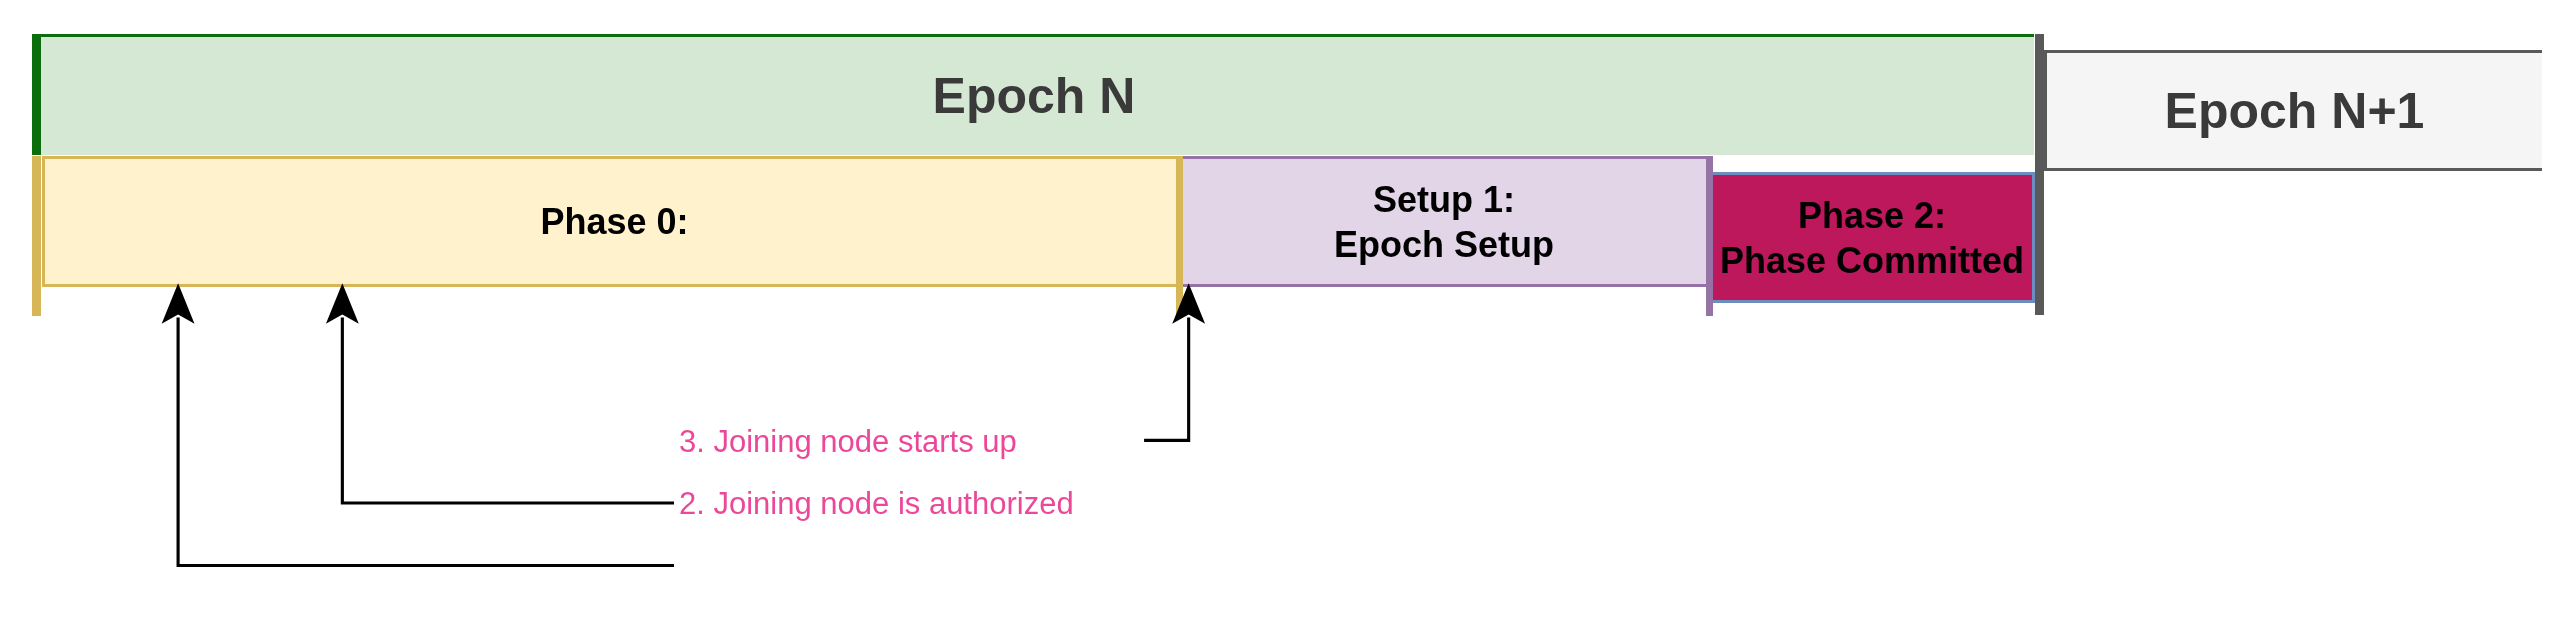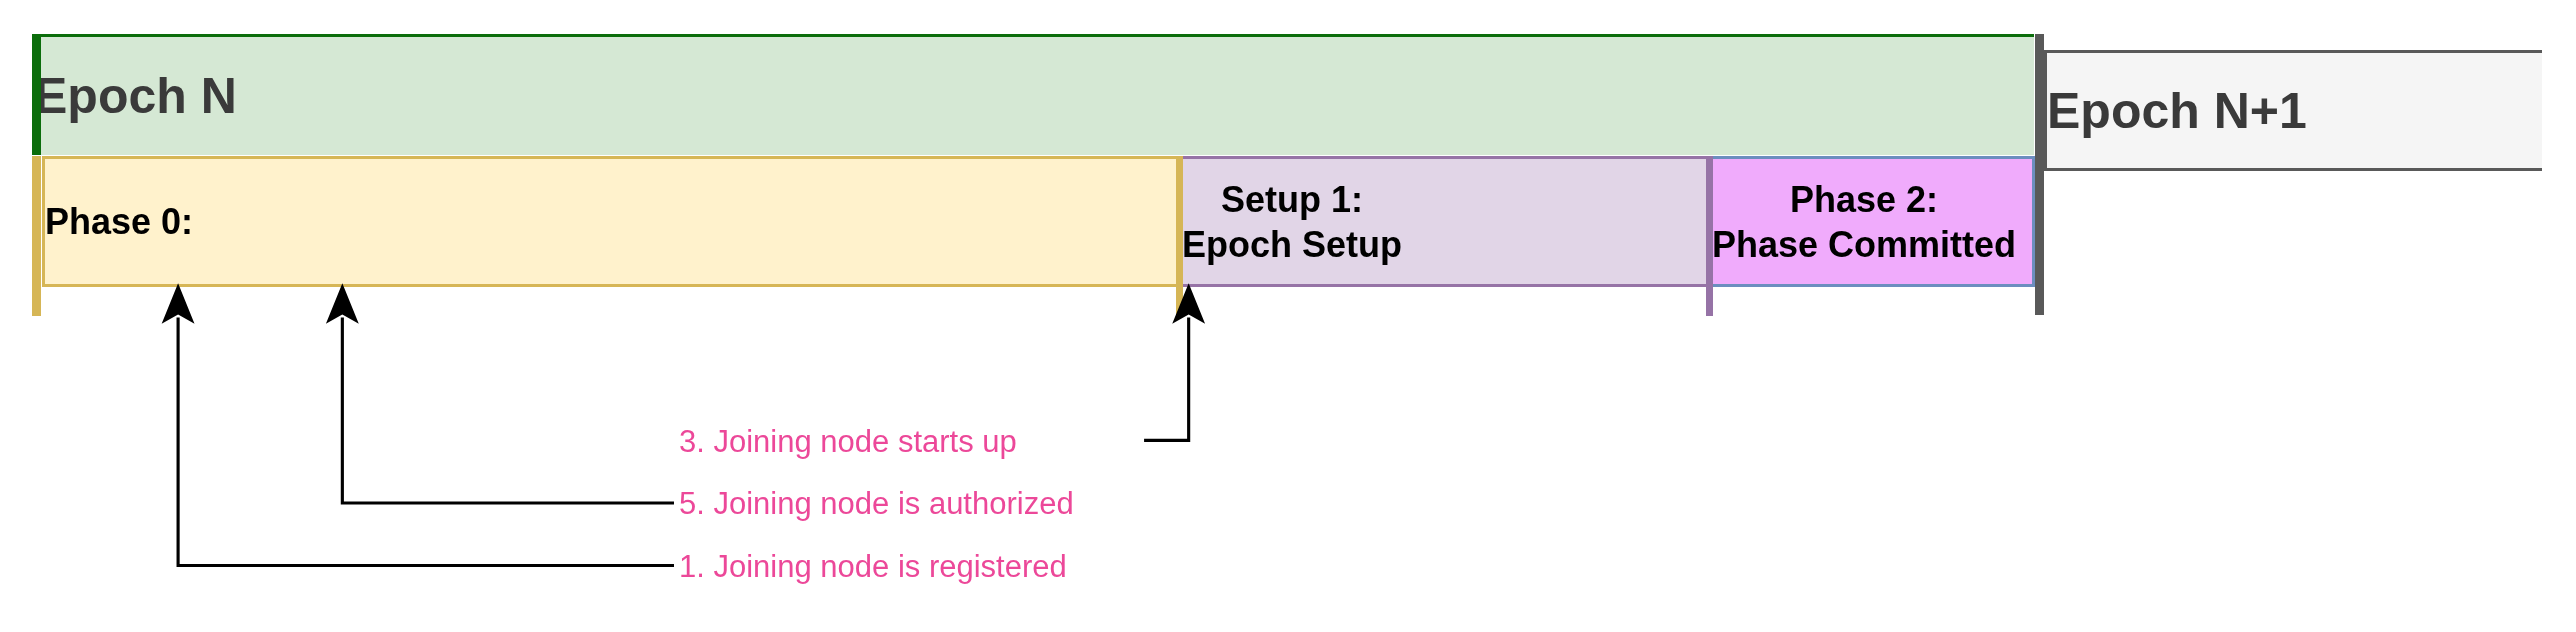--- a/index.html
+++ b/index.html
@@ -3,42 +3,42 @@
 <meta charset="utf-8">
 <style>
   html,body{margin:0;padding:0;background:#ffffff;}
   .canvas{
     position:relative;
     width:2576px;height:632px;
     background:#ffffff;
     font-family:"Liberation Sans", sans-serif;
     overflow:hidden;
   }
-  .box{position:absolute;box-sizing:border-box;display:flex;align-items:center;justify-content:flex-start;text-align:center;}
+  .box{position:absolute;box-sizing:border-box;display:flex;align-items:center;justify-content:center;text-align:center;}
 
   
   .epoch-n{
     left:34px;top:34px;width:2000px;height:121px;
     background:#d5e8d4;border-top:3.9px solid #0b6d0b;
   }
   .epoch-n1{
     left:2044px;top:50px;width:498px;height:121px;
     background:#f5f5f5;
     border-top:3.9px solid #595959;border-bottom:3.9px solid #595959;border-left:3.9px solid #595959;
   }
   .epoch-title{
     font-size:50px;font-weight:bold;color:#3a3a3a;line-height:1;
     white-space:nowrap;
   }
 
   
   .phase{top:156px;height:131px;}
   .phase0{left:42px;width:1145px;background:#fff2cc;border:3.1px solid #d6b656;}
   .phase1{left:1179px;width:530px;background:#e1d5e7;border:3.1px solid #9673a6;}
-  .phase2{left:1709px;width:326px;background:#f0abfc;border:3.1px solid #6c8ebf;}
+  .phase2{left:1709px;width:326px;background:#be185d;border:3.1px solid #6c8ebf;margin-top:16px;}
   .phase-label{
     font-size:36px;font-weight:bold;color:#000000;line-height:45px;
     white-space:nowrap;
   }
 
   
   .vbar{position:absolute;}
   .start-marker-epoch{left:32px;top:34px;width:8.6px;height:121px;background:#0b6d0b;}
   .start-marker-phase{left:32px;top:156px;width:8.6px;height:160px;background:#d6b656;}
   .bound-p0-p1{left:1176px;top:156px;width:7px;height:160px;background:#d6b656;}
@@ -102,17 +102,16 @@
     <polygon points="227,362 206,414 227,402 248,414" fill="#000000"></polygon>
 
     <path d="M861 643 H437 V406" fill="none" stroke="#000000" stroke-width="4"></path>
     <polygon points="437,362 416,414 437,402 458,414" fill="#000000"></polygon>
 
     <path d="M1462 563 H1519 V406" fill="none" stroke="#000000" stroke-width="4"></path>
     <polygon points="1519,362 1498,414 1519,402 1540,414" fill="#000000"></polygon>
   </svg>
 
   <div class="annotation ann-3">3. Joining node starts up</div>
-  <div class="annotation ann-2">5. Joining node is authorized</div>
-  <div class="annotation ann-1">1. Joining node is registered</div>
+  <div class="annotation ann-2">2. Joining node is authorized</div>
 
 </div>
 
 
 </body></html>

